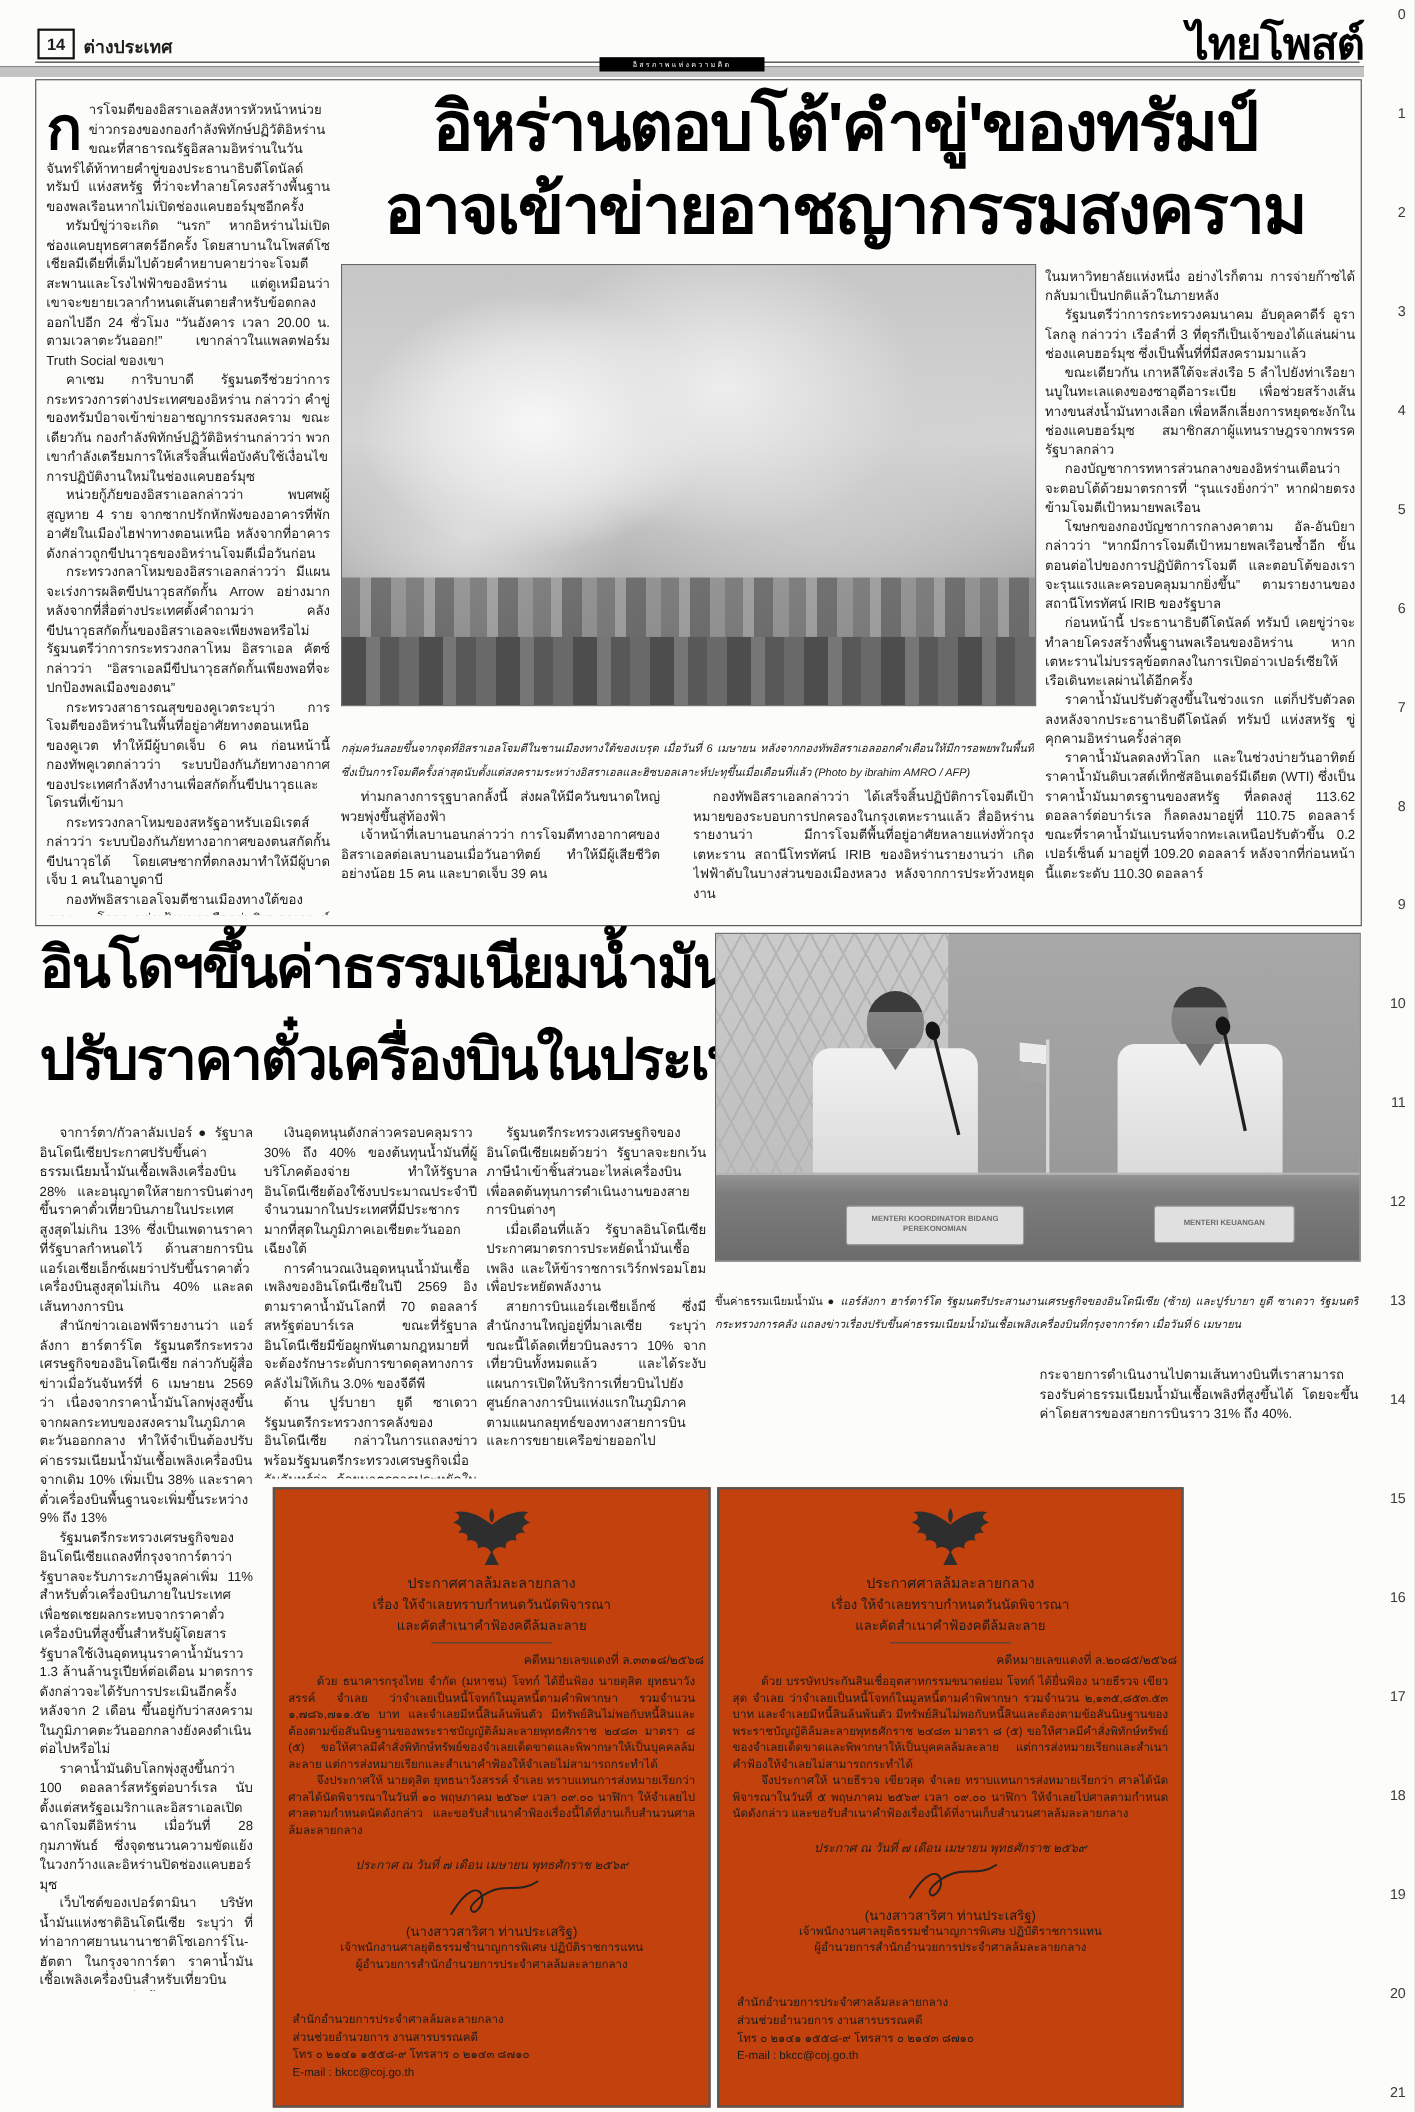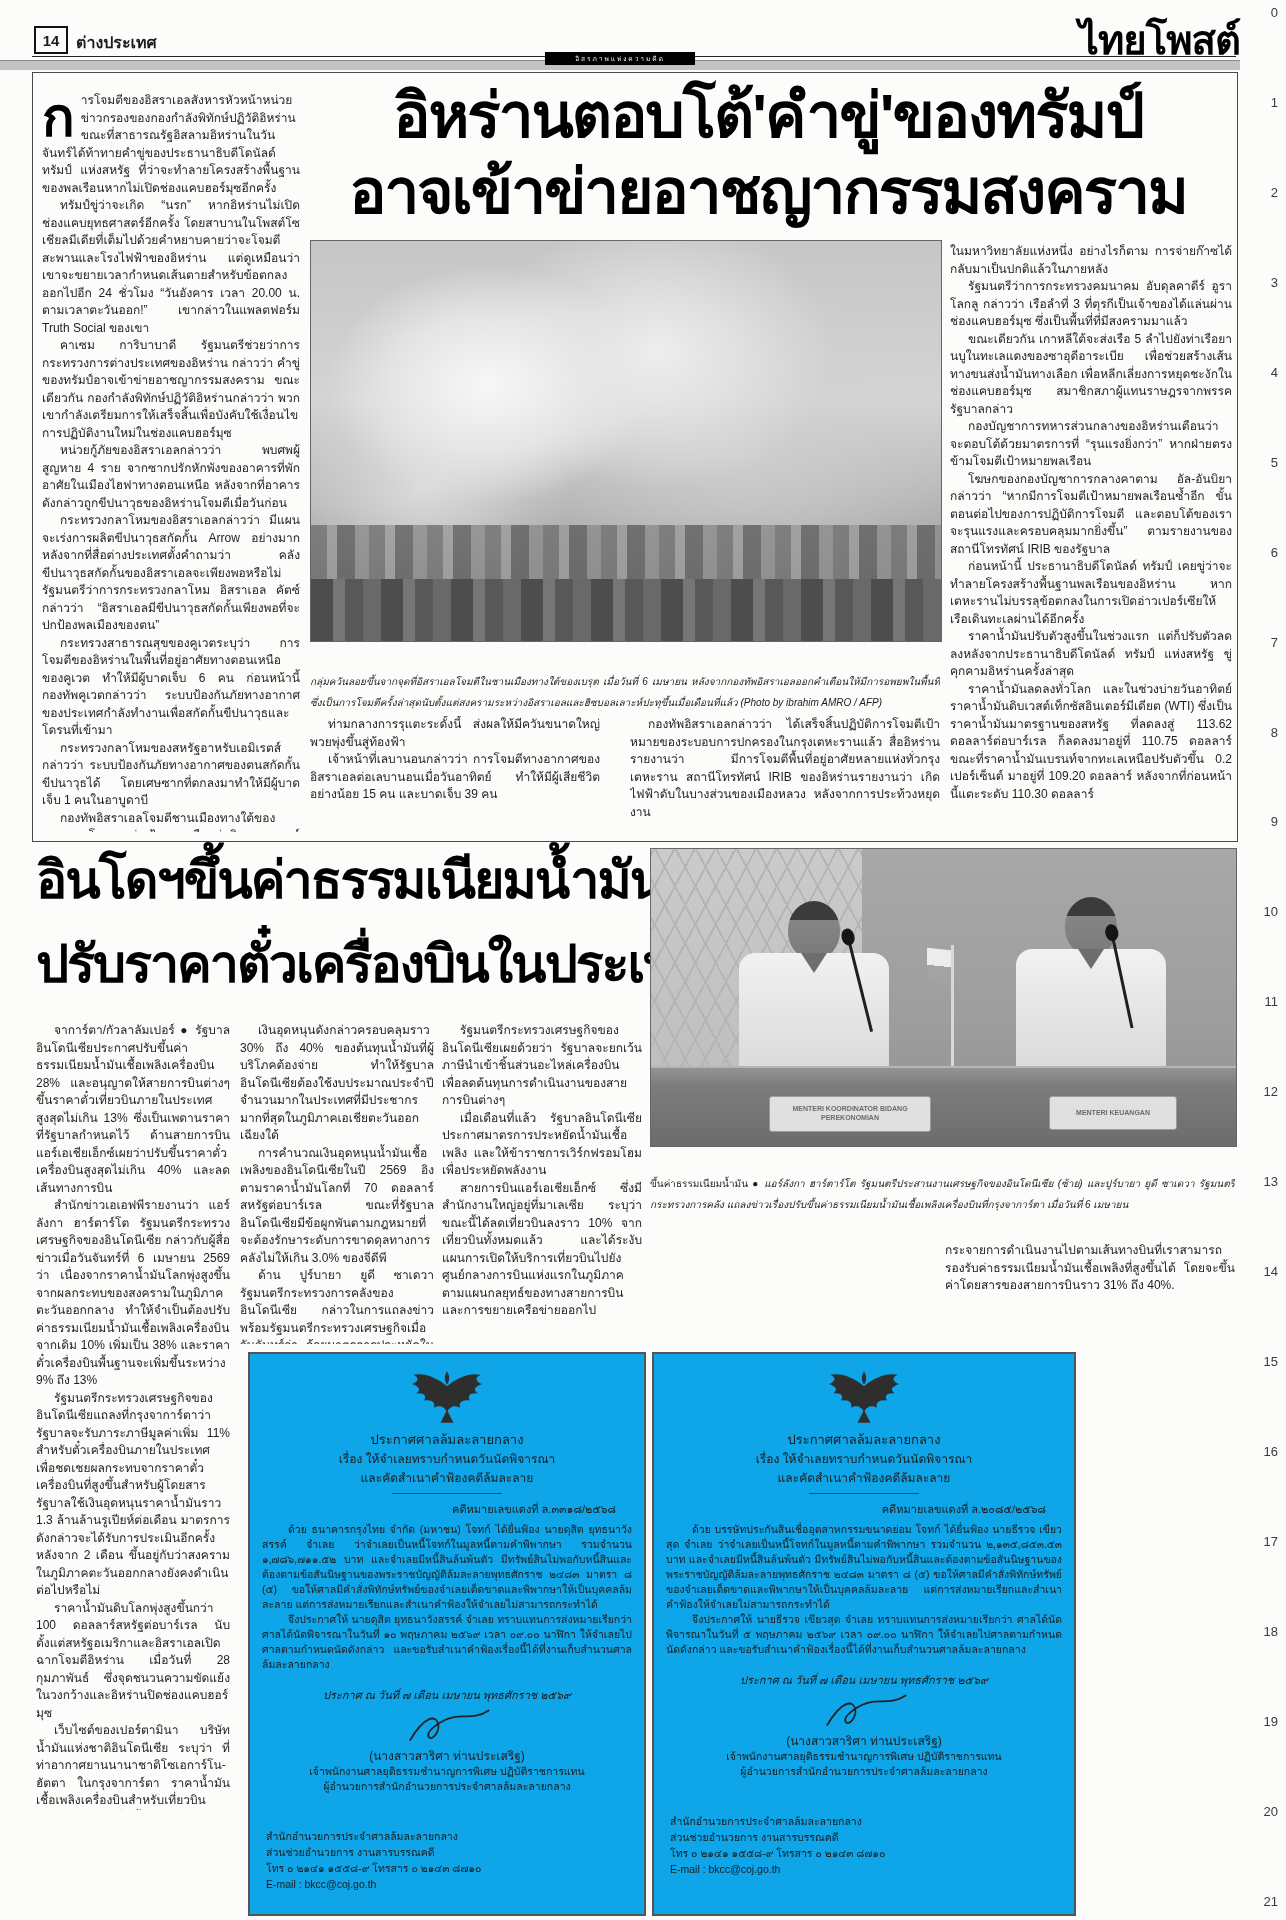--- a/index.html
+++ b/index.html
@@ -93,29 +93,29 @@
     background:linear-gradient(180deg,#ececec 0 50%,#a3a3a3 50% 100%);transform:skewY(6deg);}
   .p2-desk{position:absolute;left:0;right:0;bottom:0;height:78px;
     background:linear-gradient(180deg,#939393 0%,#7d7d7d 22%,#6c6c6c 100%);border-top:2px solid #b5b5b5;}
   .p2-plate{position:absolute;background:#e0e0e0;border:1px solid #9a9a9a;border-radius:3px;
     color:#6b6b6b;font-size:7px;font-weight:bold;text-align:center;line-height:1.25;
     display:flex;align-items:center;justify-content:center;padding:2px 4px;}
   .pl-left{left:118px;bottom:14px;width:152px;height:30px;}
   .pl-right{left:398px;bottom:16px;width:118px;height:28px;}
 
   
-  .notice{border:2px solid #555;background:#0ea5e9;overflow:hidden;text-align:center;}
+  .notice{border:2px solid #555;background:#c2410c;overflow:hidden;text-align:center;}
   .nl{left:248px;top:1352px;width:394px;height:560px;}
   .nr{left:652px;top:1352px;width:420px;height:560px;}
   .emblem{margin:12px auto 2px;width:86px;height:62px;}
   .emblem svg{width:100%;height:100%;}
   .n-title{font-size:13px;line-height:20px;}
   .n-sub{font-size:12px;line-height:19px;}
   .n-divider{width:110px;height:1px;background:#444;margin:5px auto 6px;}
-  .n-case{text-align:right;font-size:11px;padding:0 28px;margin-bottom:4px;}
+  .n-case{text-align:right;font-size:11px;padding:0 4px;margin-bottom:4px;}
   .n-body{text-align:justify;padding:0 12px;}
   .n-body p{margin:0;font-size:10.5px;line-height:15px;text-indent:26px;}
   .n-date{font-size:11px;margin-top:14px;font-style:italic;}
   .n-sign{width:100px;height:40px;margin:4px auto 0;}
   .n-sign svg{width:100%;height:100%;}
   .n-name{font-size:12px;line-height:16px;}
   .n-role{font-size:10.5px;line-height:15px;}
   .n-footer{text-align:left;padding:0 16px;margin-top:34px;}
   .n-footer p{margin:0;font-size:10.5px;line-height:16px;text-indent:0;}
 </style>
@@ -186,21 +186,21 @@
       <p class="para">กองบัญชาการทหารส่วนกลางของอิหร่านเตือนว่าจะตอบโต้ด้วยมาตรการที่ “รุนแรงยิ่งกว่า” หากฝ่ายตรงข้ามโจมตีเป้าหมายพลเรือน</p>
       <p class="para">โฆษกของกองบัญชาการกลางคาตาม อัล-อันบิยา กล่าวว่า “หากมีการโจมตีเป้าหมายพลเรือนซ้ำอีก ขั้นตอนต่อไปของการปฏิบัติการโจมตี และตอบโต้ของเราจะรุนแรงและครอบคลุมมากยิ่งขึ้น” ตามรายงานของสถานีโทรทัศน์ IRIB ของรัฐบาล</p>
       <p class="para">ก่อนหน้านี้ ประธานาธิบดีโดนัลด์ ทรัมป์ เคยขู่ว่าจะทำลายโครงสร้างพื้นฐานพลเรือนของอิหร่าน หากเตหะรานไม่บรรลุข้อตกลงในการเปิดอ่าวเปอร์เซียให้เรือเดินทะเลผ่านได้อีกครั้ง</p>
       <p class="para">ราคาน้ำมันปรับตัวสูงขึ้นในช่วงแรก แต่ก็ปรับตัวลดลงหลังจากประธานาธิบดีโดนัลด์ ทรัมป์ แห่งสหรัฐ ขู่คุกคามอิหร่านครั้งล่าสุด</p>
       <p class="para">ราคาน้ำมันลดลงทั่วโลก และในช่วงบ่ายวันอาทิตย์ ราคาน้ำมันดิบเวสต์เท็กซัสอินเตอร์มีเดียต (WTI) ซึ่งเป็นราคาน้ำมันมาตรฐานของสหรัฐ ที่ลดลงสู่ 113.62 ดอลลาร์ต่อบาร์เรล ก็ลดลงมาอยู่ที่ 110.75 ดอลลาร์ ขณะที่ราคาน้ำมันเบรนท์จากทะเลเหนือปรับตัวขึ้น 0.2 เปอร์เซ็นต์ มาอยู่ที่ 109.20 ดอลลาร์ หลังจากที่ก่อนหน้านี้แตะระดับ 110.30 ดอลลาร์</p>
     </div>
 
   <div class="abs caption cap1">กลุ่มควันลอยขึ้นจากจุดที่อิสราเอลโจมตีในชานเมืองทางใต้ของเบรุต เมื่อวันที่ 6 เมษายน หลังจากกองทัพอิสราเอลออกคำเตือนให้มีการอพยพในพื้นที่ ซึ่งเป็นการโจมตีครั้งล่าสุดนับตั้งแต่สงครามระหว่างอิสราเอลและฮิซบอลเลาะห์ปะทุขึ้นเมื่อเดือนที่แล้ว  (Photo by ibrahim AMRO / AFP)</div>
 
   <div class="abs col a1-mid-a">
-      <p class="para">ท่ามกลางการรุแตะระดั้งนี้ ส่งผลให้มีควันขนาดใหญ่พวยพุ่งขึ้นสู่ท้องฟ้า</p>
+      <p class="para">ท่ามกลางการรุฐบาลกลั้งนี้ ส่งผลให้มีควันขนาดใหญ่พวยพุ่งขึ้นสู่ท้องฟ้า</p>
       <p class="para">เจ้าหน้าที่เลบานอนกล่าวว่า การโจมตีทางอากาศของอิสราเอลต่อเลบานอนเมื่อวันอาทิตย์ ทำให้มีผู้เสียชีวิตอย่างน้อย 15 คน และบาดเจ็บ 39 คน</p>
     </div>
   <div class="abs col a1-mid-b">
       <p class="para">กองทัพอิสราเอลกล่าวว่า ได้เสร็จสิ้นปฏิบัติการโจมตีเป้าหมายของระบอบการปกครองในกรุงเตหะรานแล้ว สื่ออิหร่านรายงานว่า มีการโจมตีพื้นที่อยู่อาศัยหลายแห่งทั่วกรุงเตหะราน สถานีโทรทัศน์ IRIB ของอิหร่านรายงานว่า เกิดไฟฟ้าดับในบางส่วนของเมืองหลวง หลังจากการประท้วงหยุดงาน</p>
     </div>
 
   <div class="abs headline2">อินโดฯขึ้นค่าธรรมเนียมน้ำมัน</div>
   <div class="abs headline2 l2">ปรับราคาตั๋วเครื่องบินในประเทศ</div>
 
   <div class="abs photo2">

